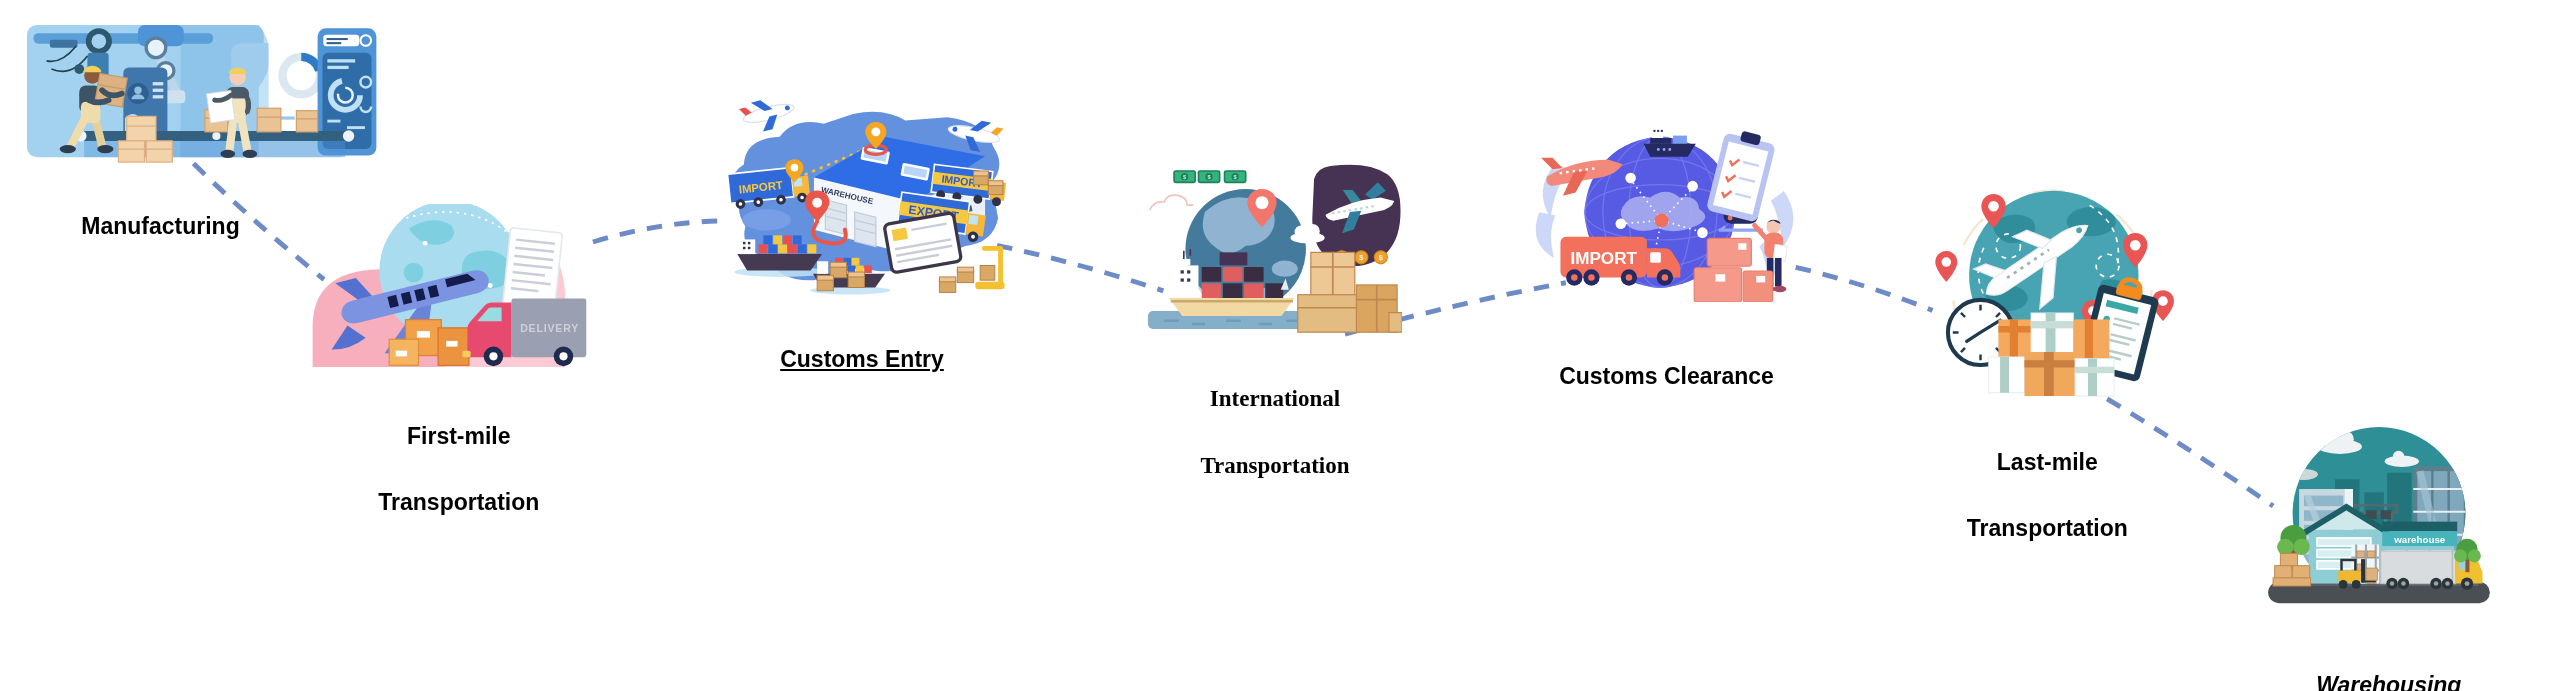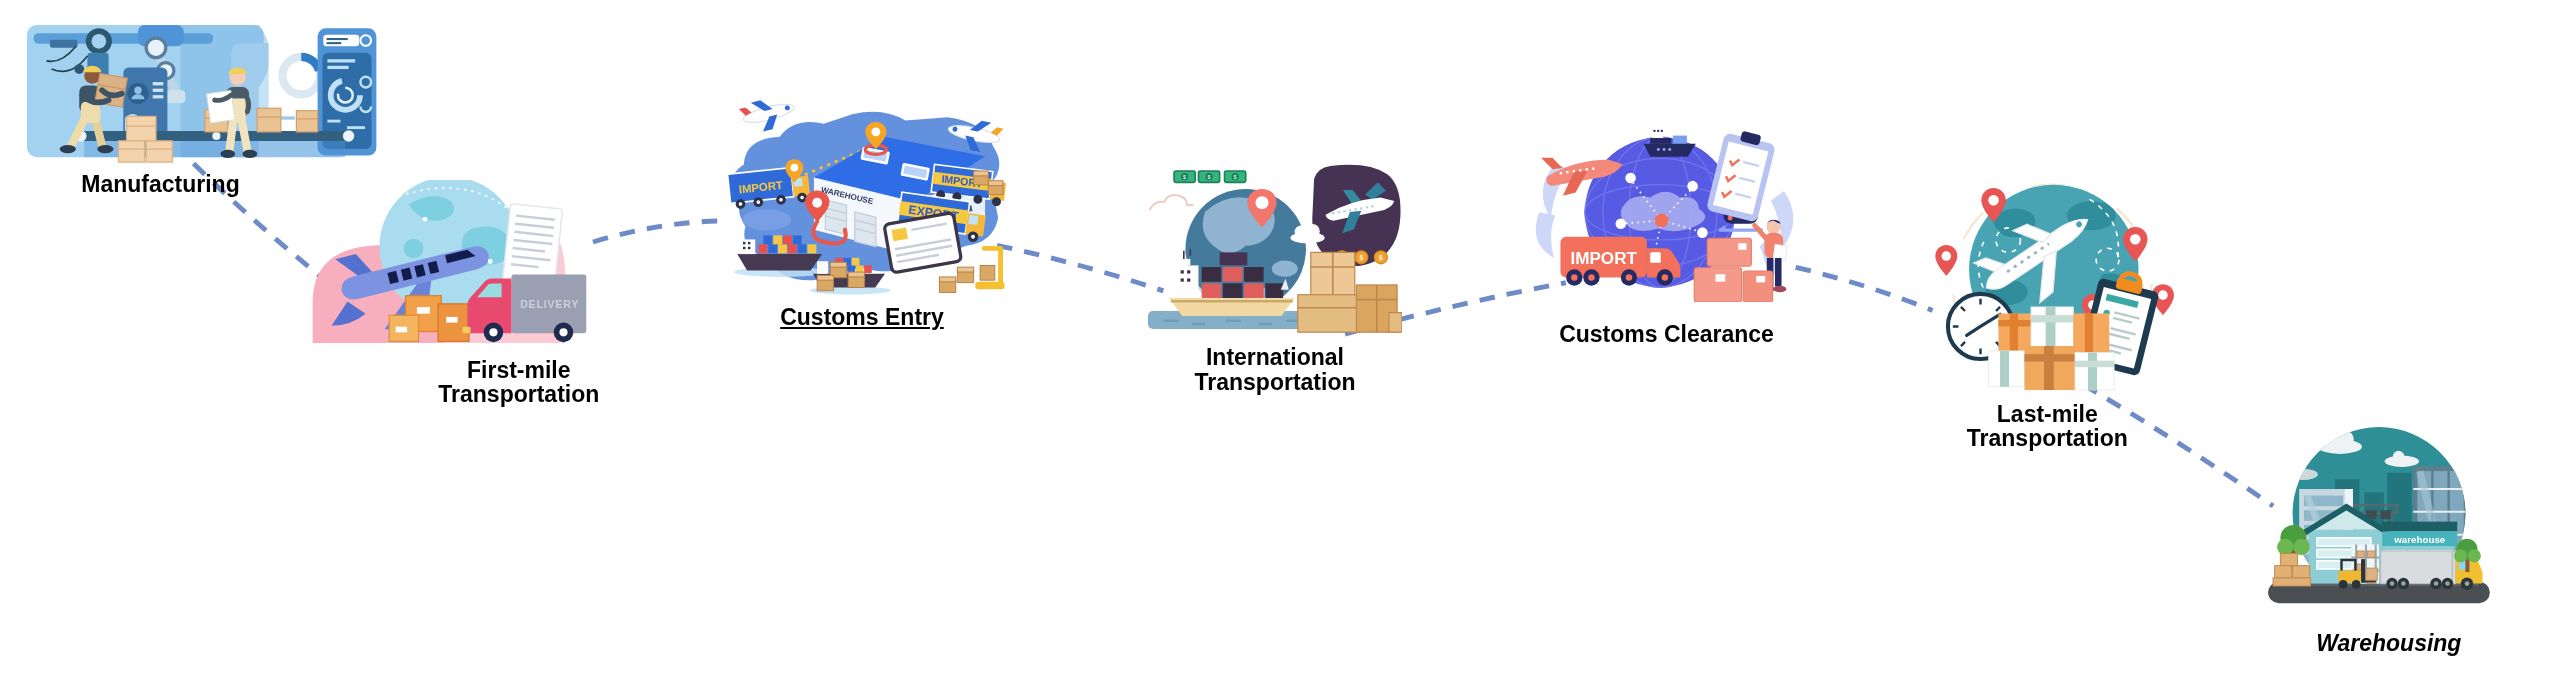--- a/index.html
+++ b/index.html
@@ -7,37 +7,37 @@
        font-family:"Liberation Sans",sans-serif;}
   .canvas{position:absolute;left:0;top:0;width:2576px;height:691px;}
   #connectors{position:absolute;left:0;top:0;pointer-events:none;}
   #connectors path{fill:none;stroke:#6e8bc7;stroke-width:6;stroke-dasharray:19 15;}
   figure.stage{position:absolute;margin:0;display:flex;flex-direction:column;align-items:center;}
   .ill{position:relative;}
   .ill svg{display:block;width:100%;height:100%;}
   .ill text{font-family:"Liberation Sans",sans-serif;font-weight:bold;}
   figcaption.label{font-weight:bold;font-size:23px;line-height:24.5px;color:#000;
                    text-align:center;white-space:nowrap;}
-  .label .line{display:block;}
+  .label .line{display:block;margin-top:42px;}
   #stage-manufacturing{left:27px;top:20.4px;}
   #stage-manufacturing .ill{width:351px;height:143px;}
   #stage-manufacturing .label{margin-top:8.2px;transform:translateX(-42px);}
-  #stage-first-mile{left:311px;top:180px;align-items:flex-end;}
+  #stage-first-mile{left:311px;top:204px;}
   #stage-first-mile .ill{width:281px;height:163px;}
   #stage-first-mile .label{margin-top:14.7px;transform:translateX(7.3px);}
   #stage-customs-entry{left:716px;top:96px;}
   #stage-customs-entry .ill{width:292px;height:207px;}
   #stage-customs-entry .label{margin-top:2.4px;text-decoration:underline;}
   #stage-international{left:1148px;top:161px;}
   #stage-international .ill{width:254px;height:173px;}
-  #stage-international .label{margin-top:11.4px;}
+  #stage-international .label{margin-top:11.4px;font-family:Liberation Serif, serif;}
   #stage-customs-clearance{left:1531px;top:116px;}
   #stage-customs-clearance .ill{width:271px;height:186px;}
   #stage-customs-clearance .label{margin-top:19.6px;}
-  #stage-last-mile{left:1930px;top:170px;}
+  #stage-last-mile{left:1930px;top:176px;}
   #stage-last-mile .ill{width:246px;height:225px;}
   #stage-last-mile .label{margin-top:6.5px;transform:translateX(-5.7px);}
   #stage-warehousing{left:2260px;top:422px;}
   #stage-warehousing .ill{width:238px;height:196px;}
   #stage-warehousing .label{margin-top:13px;transform:translateX(9.8px);font-style:italic;}
 </style>
 </head>
 <body>
 
 <div class="canvas">

